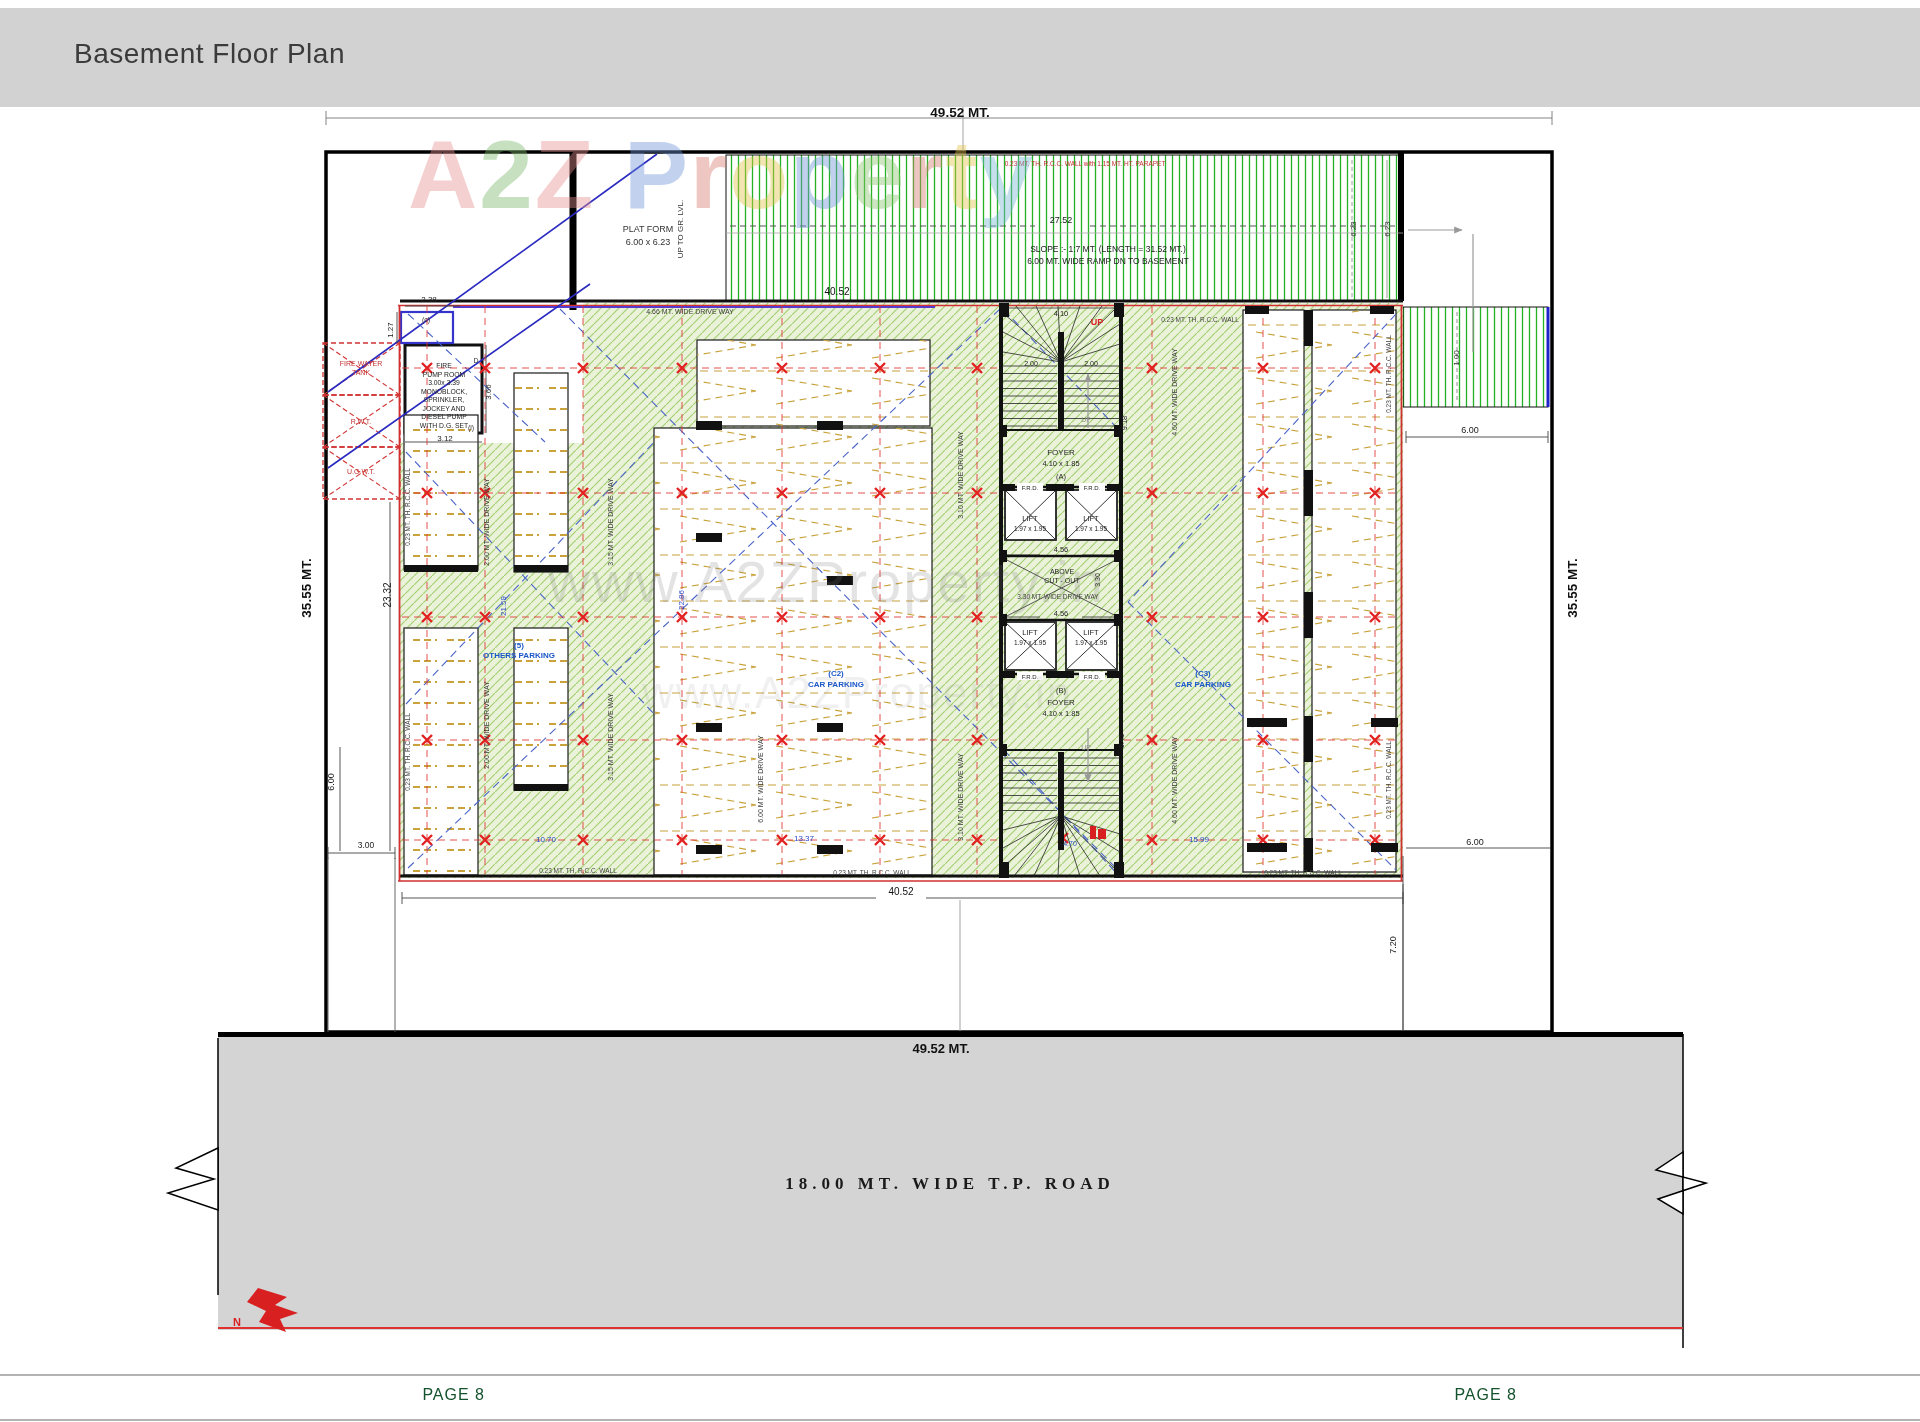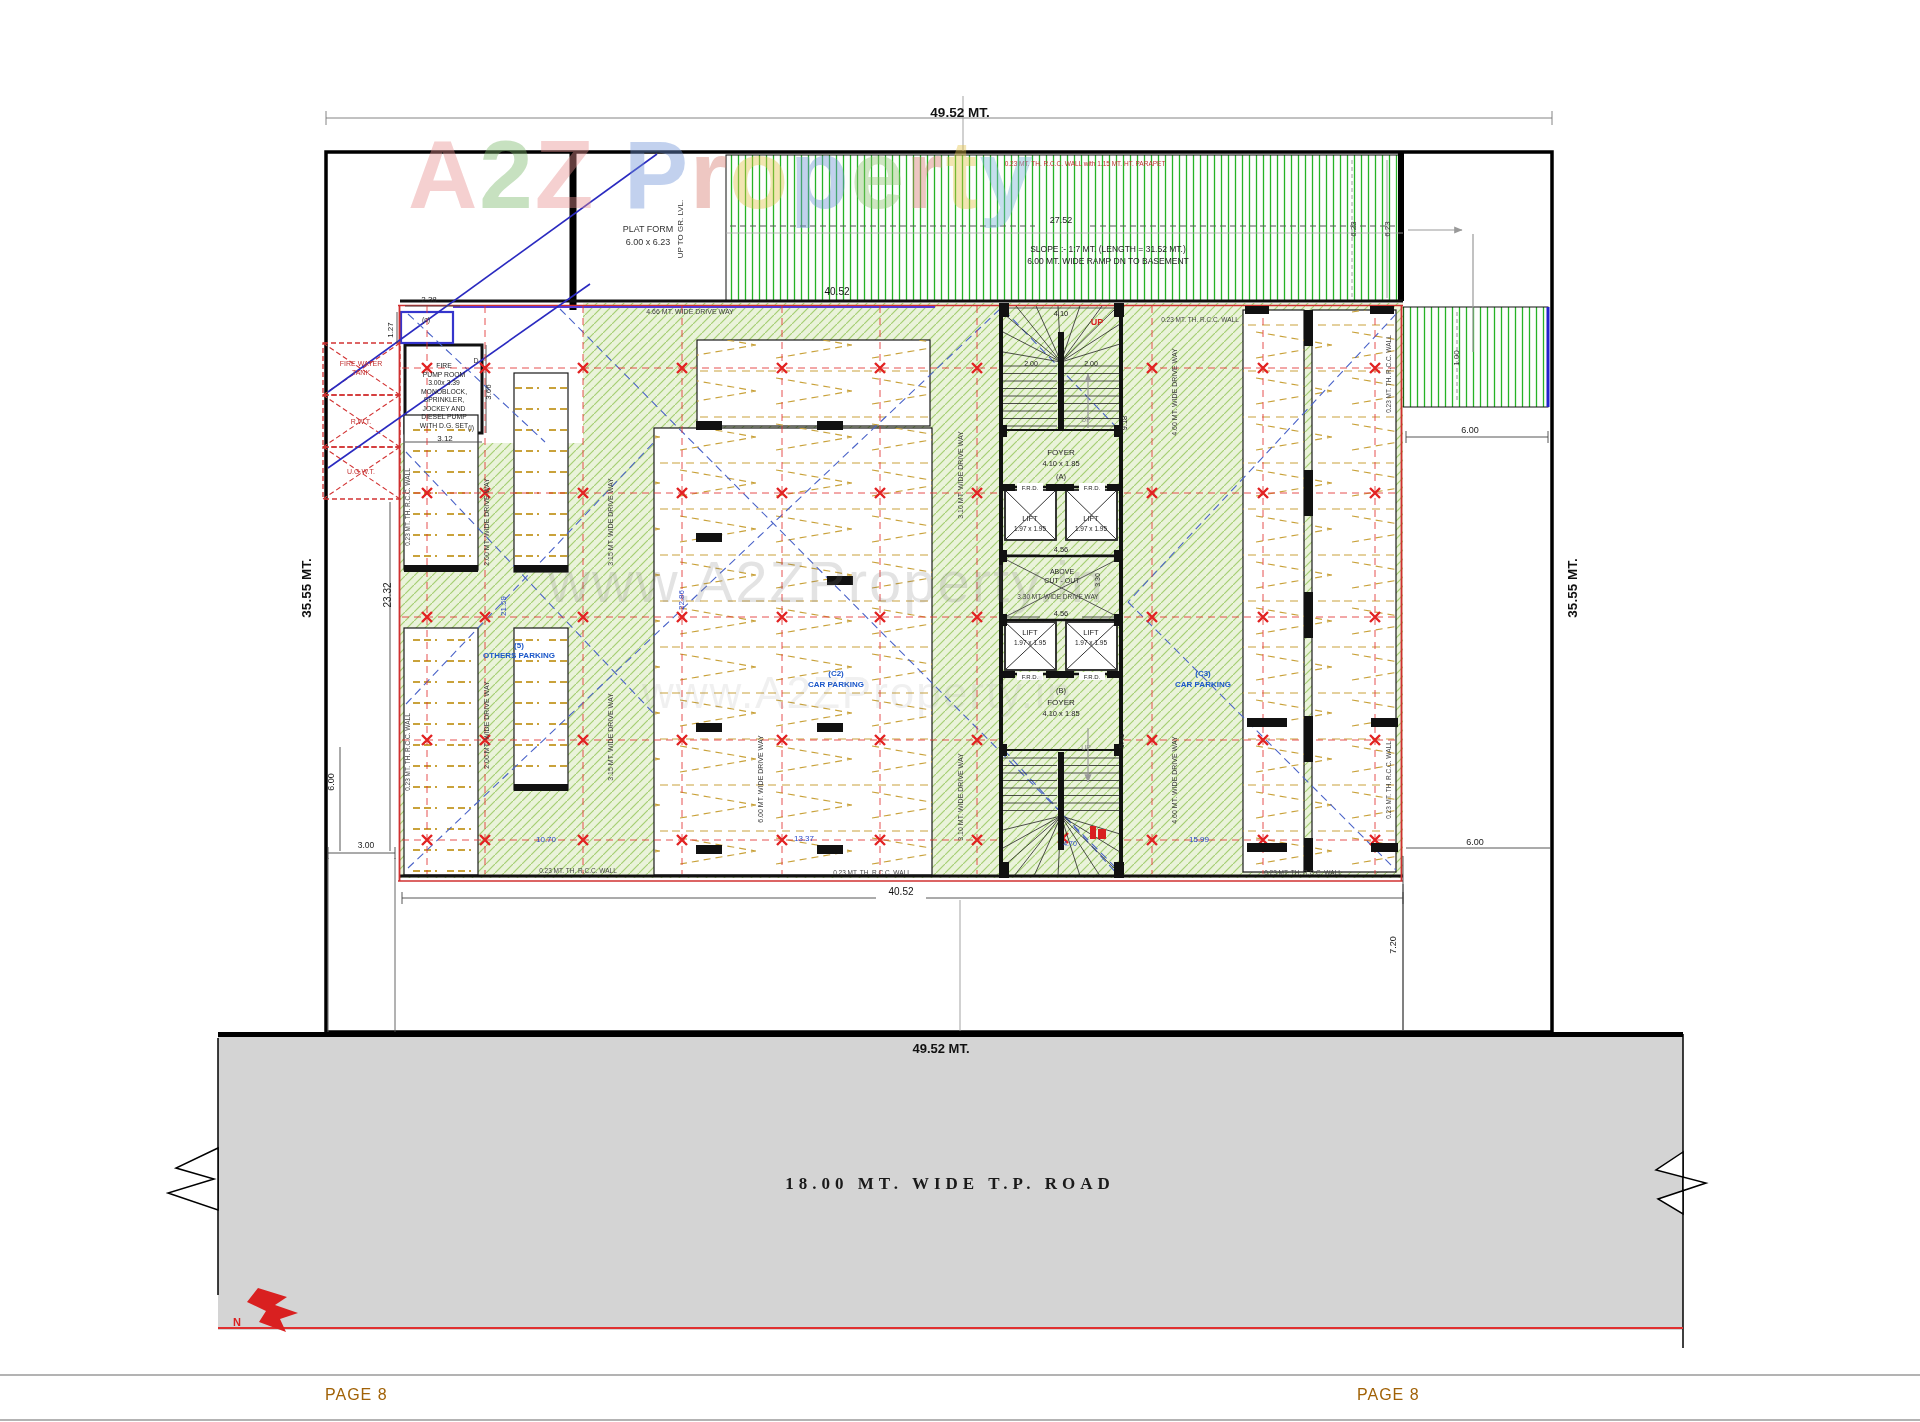--- a/index.html
+++ b/index.html
@@ -8,21 +8,21 @@
   .abs{position:absolute;}
   #headerbar{left:0;top:8px;width:1920px;height:99px;background:#d2d2d2;}
   #pagetitle{left:74px;top:30px;font-size:28px;color:#3b3b3b;letter-spacing:.5px;}
   svg{position:absolute;left:0;top:0;}
   svg text{font-family:"Liberation Sans",sans-serif;}
   #wm{left:408px;top:120px;font-size:96px;font-weight:bold;opacity:.42;letter-spacing:2px;white-space:nowrap;}
   #wm .a2{color:#e89090;} #wm .two{color:#7cb86c;}
   #wmurl1{left:548px;top:548px;font-size:58px;color:#777;opacity:.20;letter-spacing:2px;}
   #wmurl2{left:642px;top:668px;font-size:44px;color:#888;opacity:.12;letter-spacing:2px;}
   .fline{left:0;width:1920px;height:0;border-top:2px solid #b3b3b3;}
-  .pageno{top:1386px;width:160px;text-align:left;font-size:16px;color:#a16207;letter-spacing:1px;}
+  .pageno{top:1386px;width:160px;text-align:right;font-size:16px;color:#14532d;letter-spacing:1px;}
 </style>
 </head>
 <body>
 
 <div class="page">
 
   <svg id="plan" width="1920" height="1422" viewBox="0 0 1920 1422">
     <defs>
       <pattern id="pGreen" width="9" height="9" patternUnits="userSpaceOnUse">
         <rect width="9" height="9" fill="#eaf3da"></rect>
@@ -458,20 +458,23 @@
           <text x="1061" y="705" font-size="8" fill="#222" text-anchor="middle">FOYER</text>
           <text x="1061" y="716" font-size="7.5" fill="#222" text-anchor="middle">4.10 x 1.85</text>
           <text x="1124" y="741" font-size="7.5" fill="#222" text-anchor="middle" transform="rotate(-90 1124 741)">9.41</text>
           <text x="1086" y="422" font-size="7" fill="#909090" text-anchor="middle">UP</text>
           <text x="1086" y="750" font-size="7" fill="#909090" text-anchor="middle">UP</text>
           <text x="1097" y="325" font-size="9" fill="#d92020" text-anchor="middle" font-weight="bold">UP</text>
         </g>
       </g>
   </svg>
 
+  <div id="headerbar" class="abs">
+    <div id="pagetitle" class="abs">Basement Floor Plan</div>
+  </div>
 
   <div id="wm" class="abs"><span class="a2">A</span><span class="two">2</span><span class="a2">Z</span><span>&nbsp;</span><span id="wmRest"><span style="color:#6f94d9">P</span><span style="color:#d97b6f">r</span><span style="color:#e5c44a">o</span><span style="color:#6f94d9">p</span><span style="color:#8fc36f">e</span><span style="color:#d97b6f">r</span><span style="color:#e5c44a">t</span><span style="color:#79b5d9">y</span></span></div>
   <div id="wmurl1" class="abs">www.A2ZProperty.in</div>
   <div id="wmurl2" class="abs">www.A2ZProperty.in</div>
 
   <div class="fline abs" style="top:1374px"></div>
   <div class="fline abs" style="top:1419px"></div>
   <div class="pageno abs" style="left:325px">PAGE 8</div>
   <div class="pageno abs" style="left:1357px">PAGE 8</div>
 </div>

